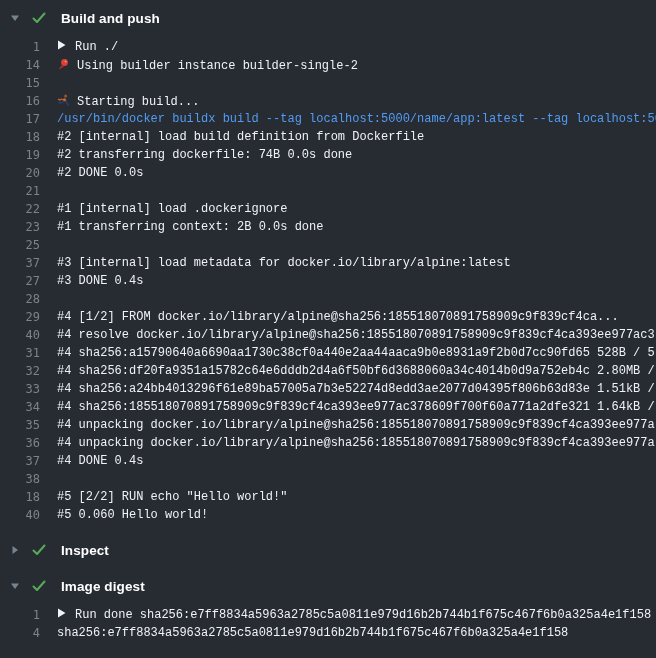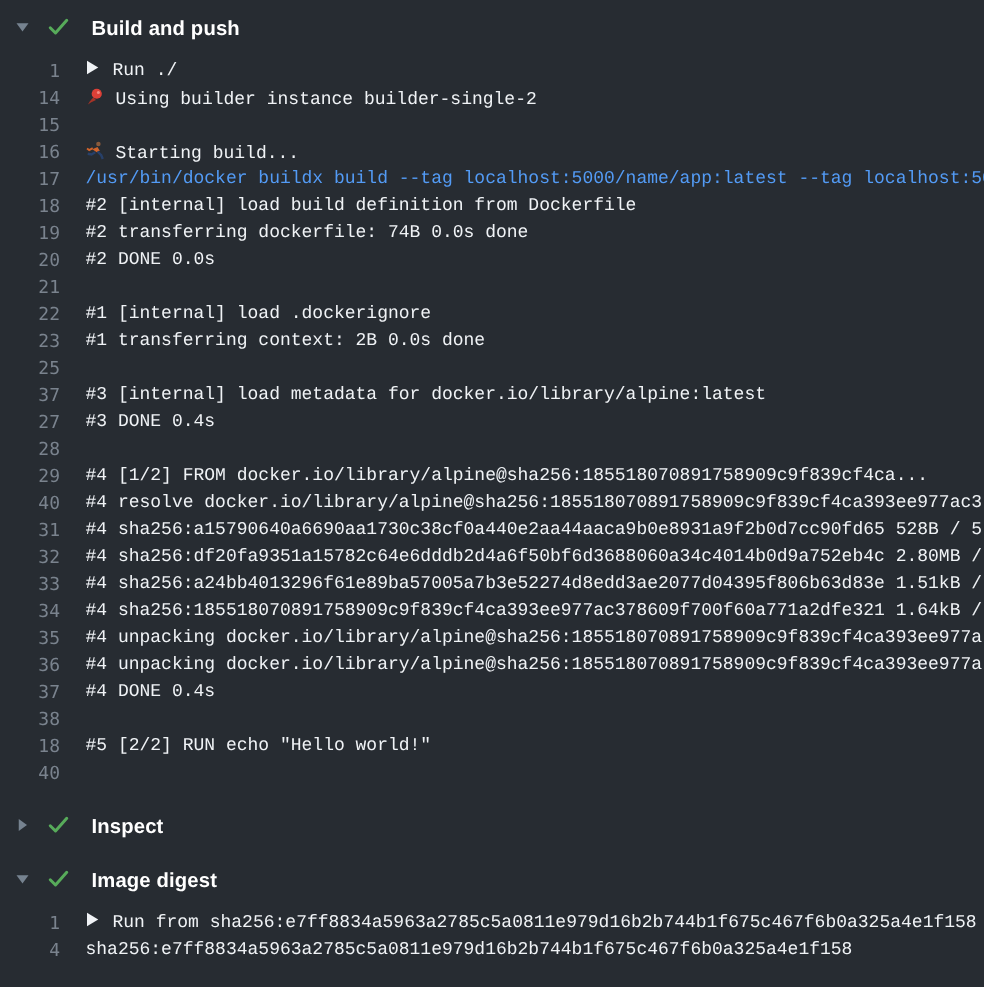--- a/index.html
+++ b/index.html
@@ -125,21 +125,21 @@
         <div class="log-line"><span class="line-num">40</span><span class="line-content"><span>#4 resolve docker.io/library/alpine@sha256:185518070891758909c9f839cf4ca393ee977ac3</span></span></div>
         <div class="log-line"><span class="line-num">31</span><span class="line-content"><span>#4 sha256:a15790640a6690aa1730c38cf0a440e2aa44aaca9b0e8931a9f2b0d7cc90fd65 528B / 5</span></span></div>
         <div class="log-line"><span class="line-num">32</span><span class="line-content"><span>#4 sha256:df20fa9351a15782c64e6dddb2d4a6f50bf6d3688060a34c4014b0d9a752eb4c 2.80MB /</span></span></div>
         <div class="log-line"><span class="line-num">33</span><span class="line-content"><span>#4 sha256:a24bb4013296f61e89ba57005a7b3e52274d8edd3ae2077d04395f806b63d83e 1.51kB /</span></span></div>
         <div class="log-line"><span class="line-num">34</span><span class="line-content"><span>#4 sha256:185518070891758909c9f839cf4ca393ee977ac378609f700f60a771a2dfe321 1.64kB /</span></span></div>
         <div class="log-line"><span class="line-num">35</span><span class="line-content"><span>#4 unpacking docker.io/library/alpine@sha256:185518070891758909c9f839cf4ca393ee977a</span></span></div>
         <div class="log-line"><span class="line-num">36</span><span class="line-content"><span>#4 unpacking docker.io/library/alpine@sha256:185518070891758909c9f839cf4ca393ee977a</span></span></div>
         <div class="log-line"><span class="line-num">37</span><span class="line-content"><span>#4 DONE 0.4s</span></span></div>
         <div class="log-line"><span class="line-num">38</span><span class="line-content"><span></span></span></div>
         <div class="log-line"><span class="line-num">18</span><span class="line-content"><span>#5 [2/2] RUN echo "Hello world!"</span></span></div>
-        <div class="log-line"><span class="line-num">40</span></div>
+        <div class="log-line"><span class="line-num">40</span><span class="line-content"><span>#5 0.060 Hello world!</span></span></div>
       </div>
     </div>
     <div class="section">
       <div class="section-header">
         <span class="chevron">
           <svg width="10" height="10" viewBox="0 0 10 10">
             <path d="M2.5 1 L8 5 L2.5 9 Z" fill="#768390"></path>
           </svg>
         </span>
         <span class="check">
@@ -160,17 +160,17 @@
         <span class="check">
           <svg width="16" height="16" viewBox="0 0 16 16">
             <path d="M2.5 8.5 L6 12 L13.5 3.5" fill="none" stroke="#57ab5a" stroke-width="2" stroke-linecap="round" stroke-linejoin="round"></path>
           </svg>
         </span>
         <span class="section-title">Image digest</span>
       </div>
       <div class="log-lines">
         <div class="log-line"><span class="line-num">1</span><span class="line-content"><span class="play-icon"><svg width="9" height="10" viewBox="0 0 9 10">
                 <path d="M1 0.5 L8.5 5 L1 9.5 Z" fill="#f0f3f6"></path>
-              </svg></span><span>Run from sha256:e7ff8834a5963a2785c5a0811e979d16b2b744b1f675c467f6b0a325a4e1f158</span></span></div>
+              </svg></span><span>Run done sha256:e7ff8834a5963a2785c5a0811e979d16b2b744b1f675c467f6b0a325a4e1f158</span></span></div>
         <div class="log-line"><span class="line-num">4</span><span class="line-content"><span>sha256:e7ff8834a5963a2785c5a0811e979d16b2b744b1f675c467f6b0a325a4e1f158</span></span></div>
       </div>
     </div>
   </div>
 
 </body></html>

